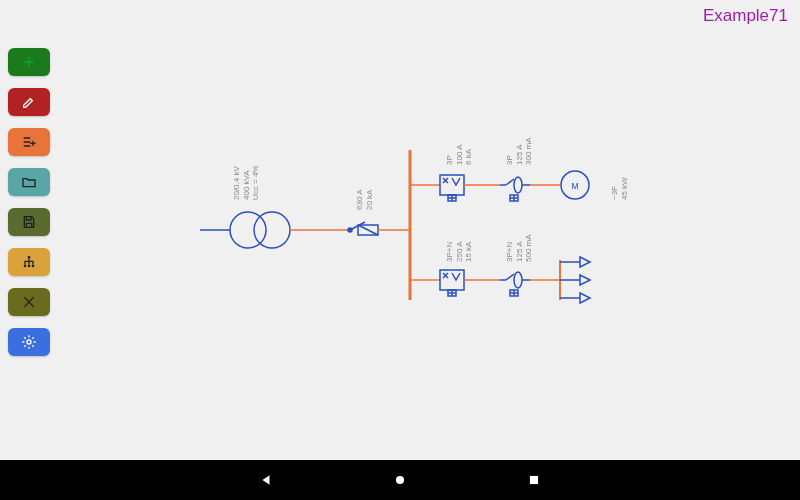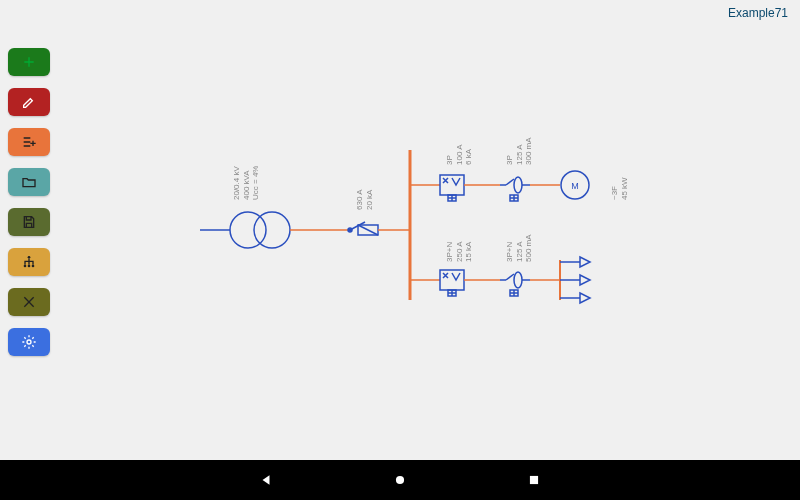--- a/index.html
+++ b/index.html
@@ -1,16 +1,16 @@
 <!DOCTYPE html>
 <html><head>
 <meta charset="utf-8">
 <style>
   html,body{margin:0;padding:0;width:800px;height:500px;background:#f0f0f0;font-family:sans-serif;overflow:hidden}
-  .title{position:absolute;top:6px;right:12px;font-size:12px;color:#0c4a6e}
+  .title{position:absolute;top:6px;right:12px;font-size:17px;color:#a21caf}
   .toolbar{position:absolute;left:8px;top:48px;display:flex;flex-direction:column;gap:12px}
   .tbtn{width:42px;height:28px;border-radius:6px;display:flex;align-items:center;justify-content:center;box-shadow:0 1px 2px rgba(0,0,0,.2)}
   .tbtn svg{width:16px;height:16px}
   .canvas{position:absolute;left:0;top:0;width:800px;height:460px}
   .navbar{position:absolute;bottom:0;left:0;width:800px;height:40px;background:#000;display:flex;align-items:center;justify-content:center;gap:120px}
   .navbar .shape{width:14px;height:14px}
   .rotlabel{position:absolute;font-size:8px;color:#888;line-height:1.2;transform:rotate(-90deg);transform-origin:left top;white-space:pre}
 </style>
 </head>
 <body>

